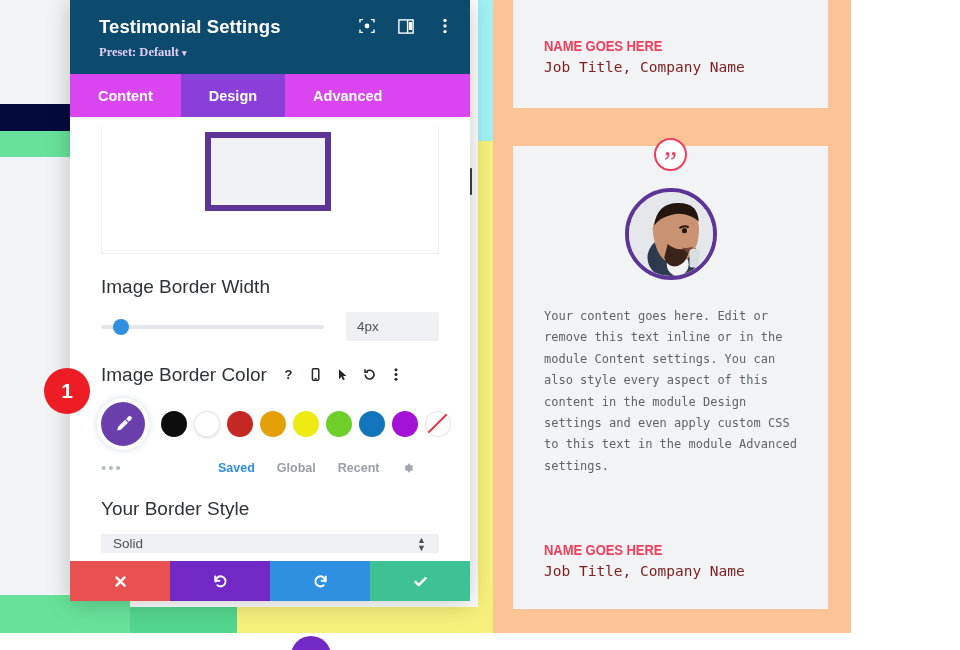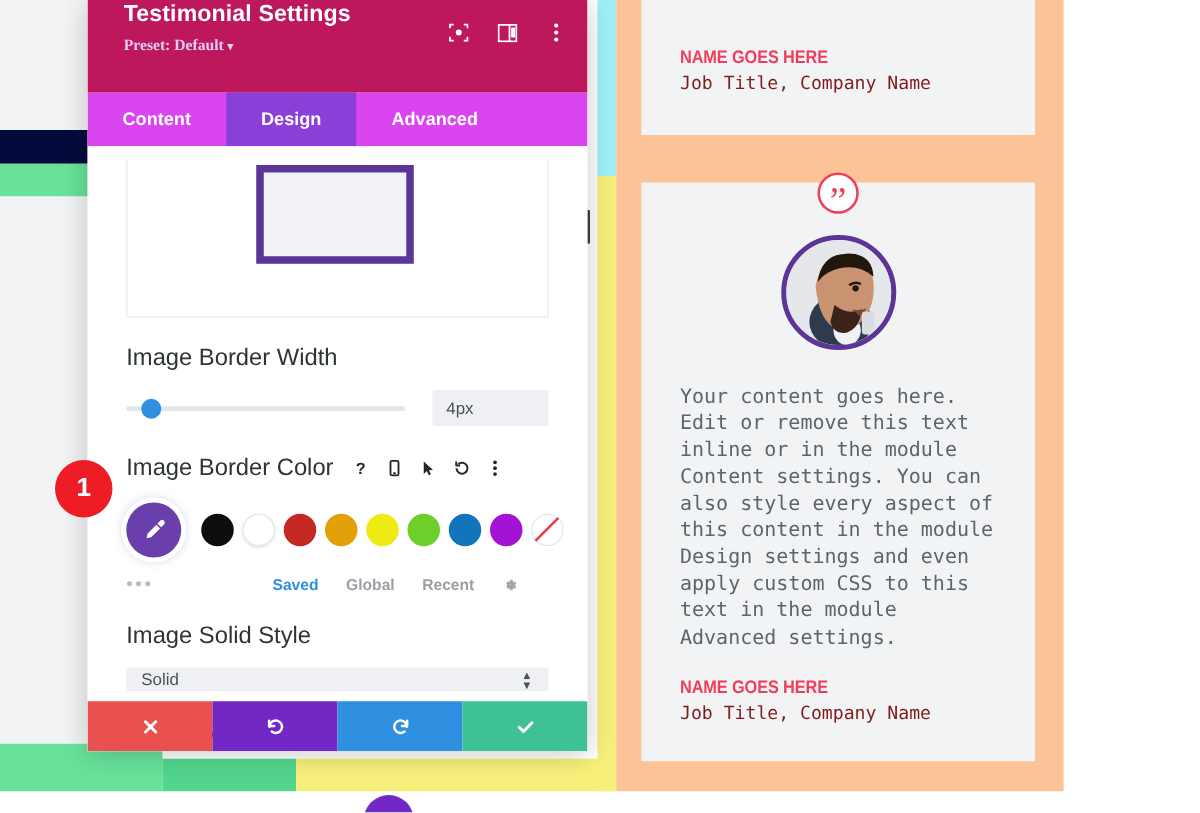--- a/index.html
+++ b/index.html
@@ -120,21 +120,21 @@
   }
   .tjob {
     font-family: "DejaVu Sans Mono", monospace;
     font-size: 14.5px;
     color: #7f1d1d;
     white-space: nowrap;
     margin-top: 5px;
   }
   .tbody {
     font-family: "DejaVu Sans Mono", monospace;
-    font-size: 16px;
+    font-size: 12px;
     line-height: 21.4px;
     color: #5e6468;
   }
 
   
   .quote-badge {
     position: absolute;
     left: 654px; top: 138px;
     width: 33px; height: 33px;
     border-radius: 50%;
@@ -187,22 +187,22 @@
     left: 70px; top: 0;
     width: 400px;
     height: 601px;
     background: #ffffff;
     box-shadow: 0 2px 22px rgba(0,0,0,.22);
     overflow: hidden;
   }
 
   .panel-header {
     height: 74px;
-    background: #be185d;
-    padding: 0 18px 0 29px;
+    background: #0c4a6e;
+    padding: 16px 18px 0 29px;
     position: relative;
   }
   .panel-title {
     color: #ffffff;
     font-size: 18.5px;
     font-weight: bold;
     letter-spacing: .1px;
   }
   .panel-preset {
     margin-top: 7px;
@@ -633,21 +633,21 @@
           <div class="meta-link">Recent</div>
           <div class="meta-gear">
             <svg width="14" height="14" viewBox="0 0 14 14" fill="#9aa0a6">
               <path d="M7 4.5A2.5 2.5 0 1 0 7 9.5 2.5 2.5 0 0 0 7 4.5zm0 3.9A1.4 1.4 0 1 1 7 5.6a1.4 1.4 0 0 1 0 2.8z"></path>
               <path d="M12.2 8.1l-.9-.5a4.6 4.6 0 0 0 0-1.2l.9-.5-1.1-1.9-.9.5a4.6 4.6 0 0 0-1-.6V2.8H6.9v1.1a4.6 4.6 0 0 0-1 .6l-.9-.5L3.9 5.9l.9.5a4.6 4.6 0 0 0 0 1.2l-.9.5 1.1 1.9.9-.5a4.6 4.6 0 0 0 1 .6v1.1h2.2v-1.1a4.6 4.6 0 0 0 1-.6l.9.5 1.1-1.9z" opacity=".85"></path>
             </svg>
           </div>
         </div>
       </div>
 
-      <div class="field-label">Image Solid Style</div>
+      <div class="field-label">Your Border Style</div>
       <div class="select-box">
         <span>Solid</span>
         <span class="select-arrows">▲<br>▼</span>
       </div>
 
       <div class="field-label">Image Box Shadow</div>
     </div>
 
     <div class="panel-footer">
       <div class="act act-cancel">

